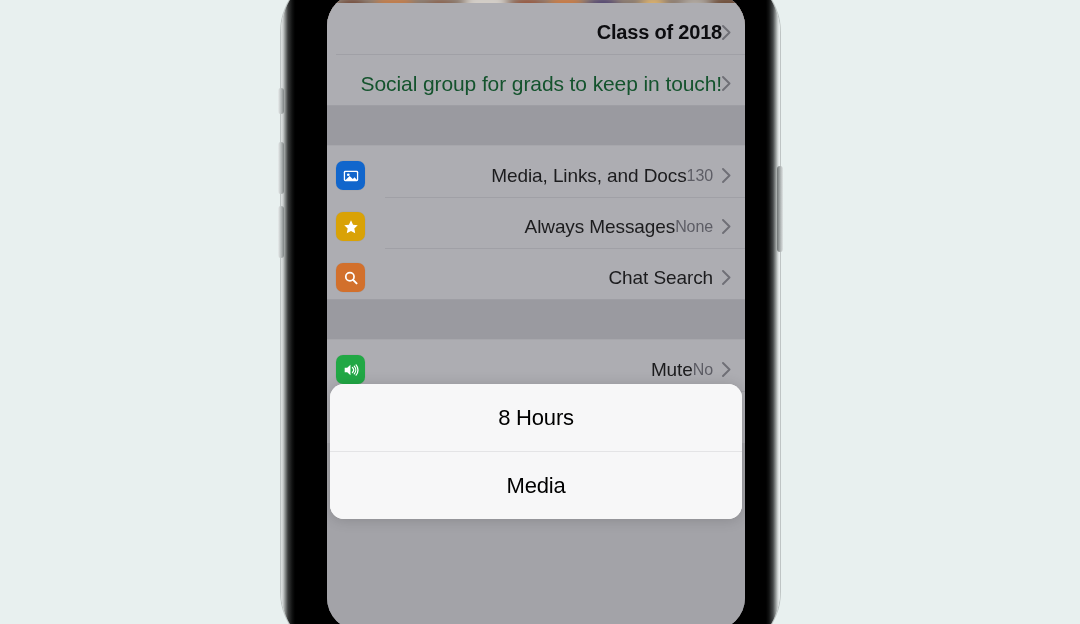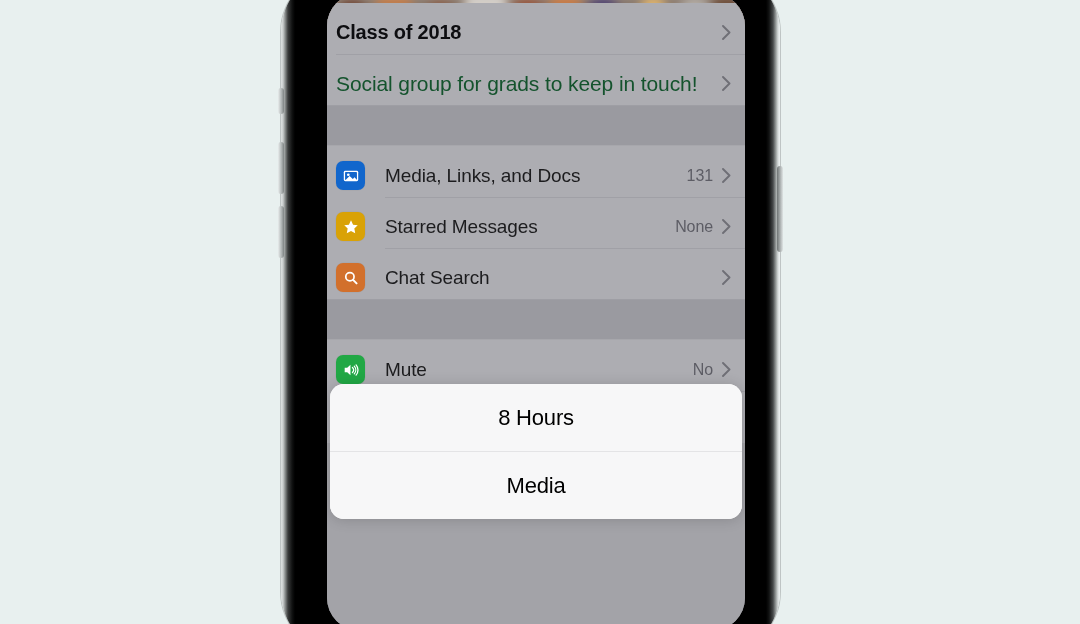--- a/index.html
+++ b/index.html
@@ -153,20 +153,21 @@
     border-bottom: 1px solid #a7a7ac;
   }
 
   .row {
     position: relative;
     display: flex;
     align-items: center;
     height: 51px;
     padding: 8px 14px 0 9px;
     box-sizing: border-box;
+    text-align: right;
   }
   .row + .row::before {
     content: "";
     position: absolute;
     left: 58px;
     right: 0;
     top: 0;
     height: 1px;
     background: #a0a0a6;
   }
@@ -305,35 +306,35 @@
             <div class="row">
               <span class="licon" style="background:#1166cc;">
                 <svg viewBox="0 0 20 20" width="18" height="18">
                   <rect x="2" y="4.2" width="16" height="11.6" rx="1.6" fill="#fff"></rect>
                   <rect x="3.4" y="5.6" width="13.2" height="8.8" rx="0.8" fill="#1166cc"></rect>
                   <circle cx="7" cy="8.6" r="1.5" fill="#fff"></circle>
                   <path d="M4 14.4 L8.4 9.9 L12 13.2 L14 11.4 L16.6 14.4 Z" fill="#fff"></path>
                 </svg>
               </span>
               <span class="row-title">Media, Links, and Docs</span>
-              <span class="row-value">131</span>
+              <span class="row-value">130</span>
               <span class="chev">
                 <svg viewBox="0 0 9 15" width="9" height="15">
                   <path d="M1 1 L7.5 7.5 L1 14" fill="none" stroke="#4a4a52" stroke-width="1.9" stroke-linecap="round" stroke-linejoin="round"></path>
                 </svg>
               </span>
             </div>
 
             <div class="row">
               <span class="licon" style="background:#d9a206;">
                 <svg viewBox="0 0 20 20" width="18" height="18">
                   <path d="M10 2.6 L12.3 7.4 L17.5 8.1 L13.7 11.8 L14.7 17 L10 14.5 L5.3 17 L6.3 11.8 L2.5 8.1 L7.7 7.4 Z" fill="#fff"></path>
                 </svg>
               </span>
-              <span class="row-title">Starred Messages</span>
+              <span class="row-title">Always Messages</span>
               <span class="row-value">None</span>
               <span class="chev">
                 <svg viewBox="0 0 9 15" width="9" height="15">
                   <path d="M1 1 L7.5 7.5 L1 14" fill="none" stroke="#4a4a52" stroke-width="1.9" stroke-linecap="round" stroke-linejoin="round"></path>
                 </svg>
               </span>
             </div>
 
             <div class="row">
               <span class="licon" style="background:#d2702c;">

